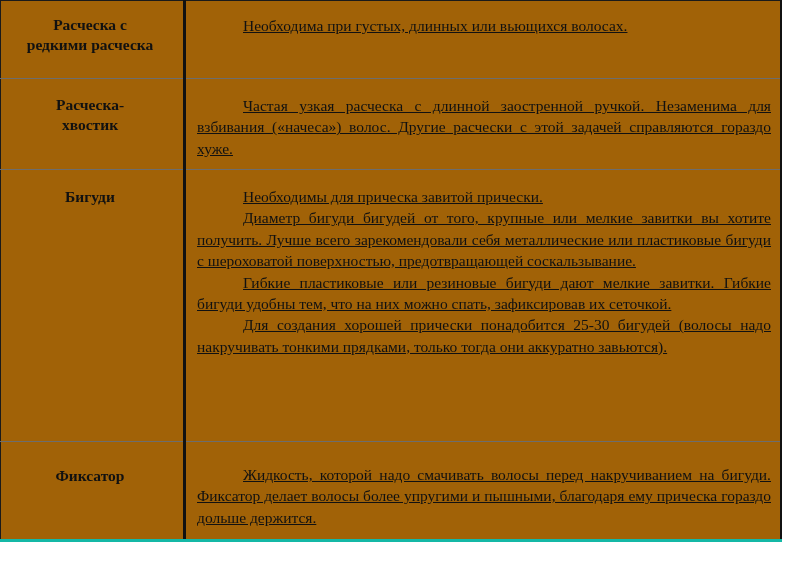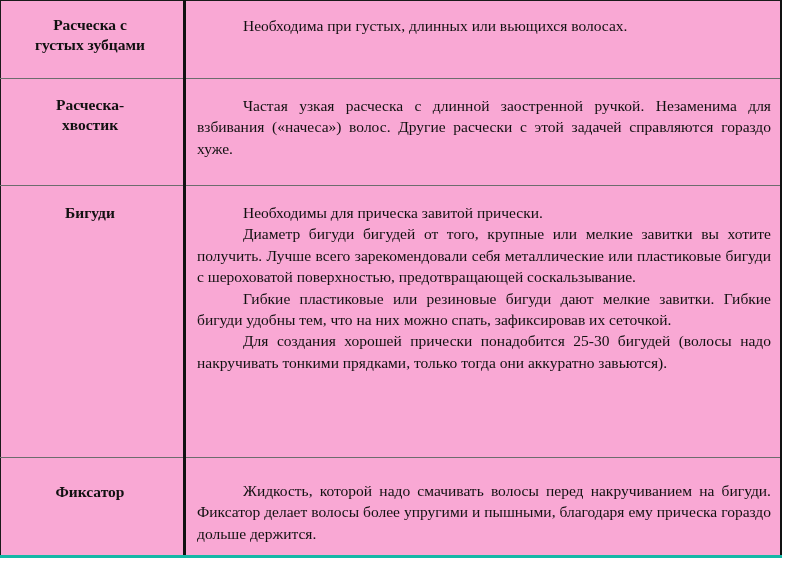--- a/index.html
+++ b/index.html
@@ -27,21 +27,21 @@
     border-collapse: collapse;
     width: 782px;
     margin: 0;
     table-layout: fixed;
   }
 
   table.spec-table tr > td {
     border-top: 1px solid #6d6d6d;
     border-bottom: 1px solid #6d6d6d;
     vertical-align: top;
-    background: #f9a8d4;
+    background: #a16207;
   }
 
   table.spec-table tr:first-child > td {
     border-top: 1px solid #1a1a1a;
   }
   table.spec-table tr:last-child > td {
     border-bottom: 3px solid #14b8a6;
   }
 
   td.term-cell {
@@ -63,25 +63,26 @@
   }
 
   .desc-cell p {
     margin: 0;
     font-size: 15.5px;
     line-height: 1.38;
     text-align: justify;
     text-justify: inter-word;
     text-indent: 46px;
     hyphens: none;
+    text-decoration: underline;
   }
 
   
   tr.row-0 td { height: 78px; }
-  tr.row-1 td { height: 107px; }
+  tr.row-1 td { height: 91px; }
   tr.row-2 td { height: 272px; }
   tr.row-3 td { height: 99px; }
 
   tr.row-0 .term-cell { padding-top: 14px; }
   tr.row-1 .term-cell { padding-top: 16px; }
   tr.row-2 .term-cell { padding-top: 17px; font-family: Liberation Serif, serif; }
   tr.row-3 .term-cell { padding-top: 24px; }
 
   tr.row-0 .desc-cell { padding-top: 14px; }
   tr.row-1 .desc-cell { padding-top: 16px; }
@@ -91,21 +92,21 @@
 </head>
 <body>
 
 <div class="page">
   <table class="spec-table">
     <tbody>
 
       <tr class="row-0">
         <td class="term-cell">
           <div>Расческа с</div>
-          <div>густых зубцами</div>
+          <div>редкими расческа</div>
         </td>
         <td class="desc-cell">
           <p>Необходима при густых, длинных или вьющихся волосах.</p>
         </td>
       </tr>
 
       <tr class="row-1">
         <td class="term-cell">
           <div>Расческа-</div>
           <div>хвостик</div>

